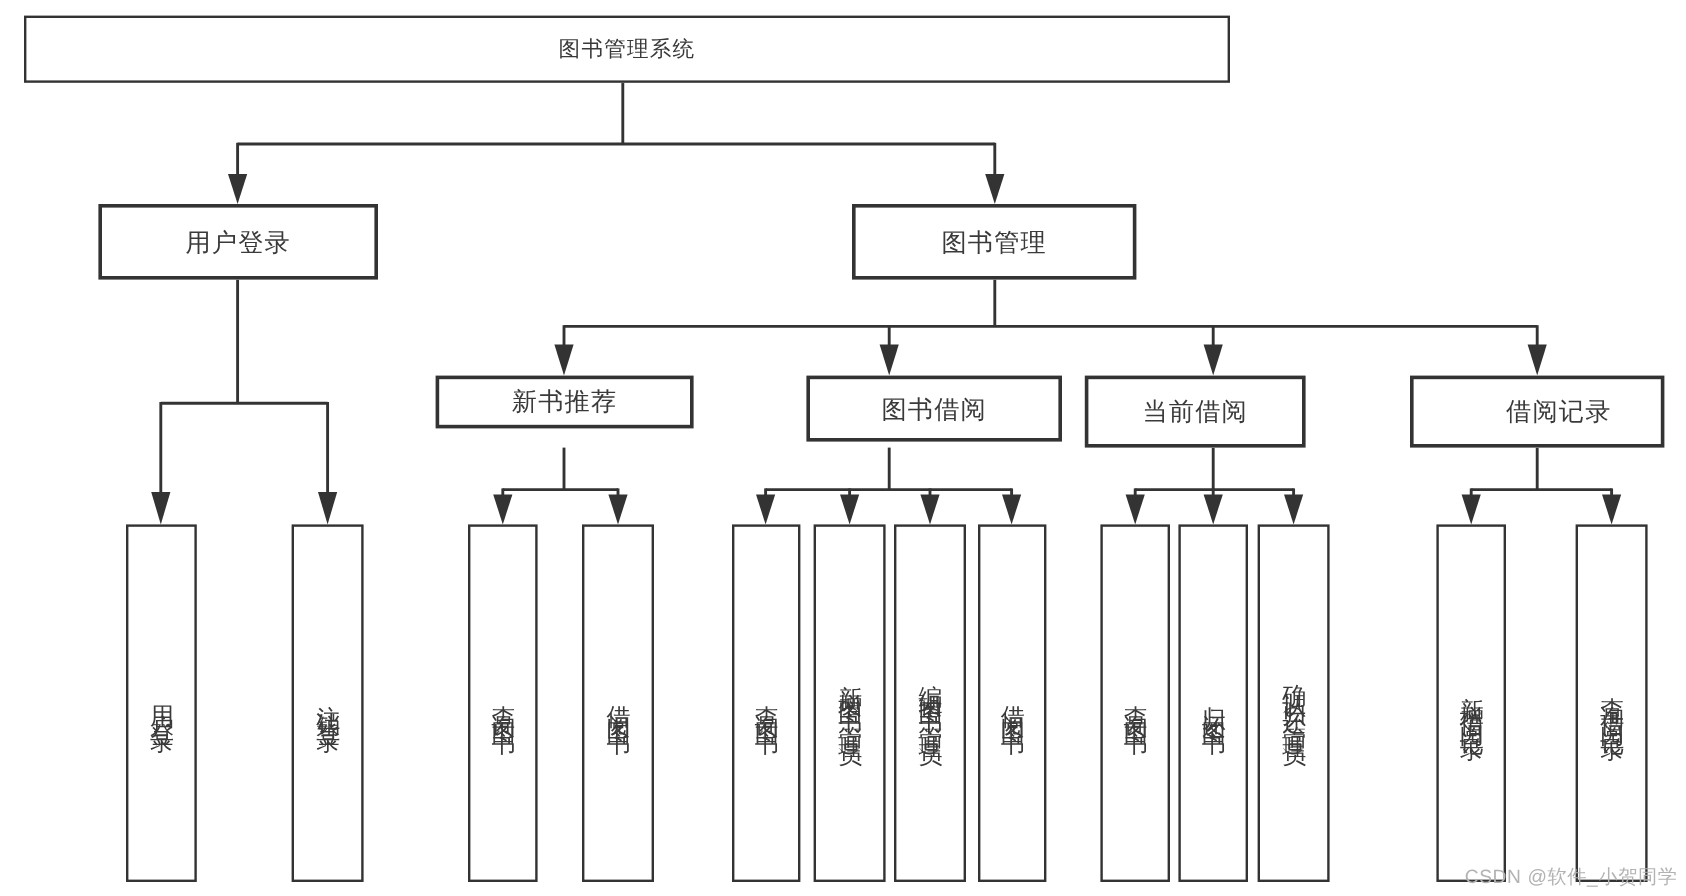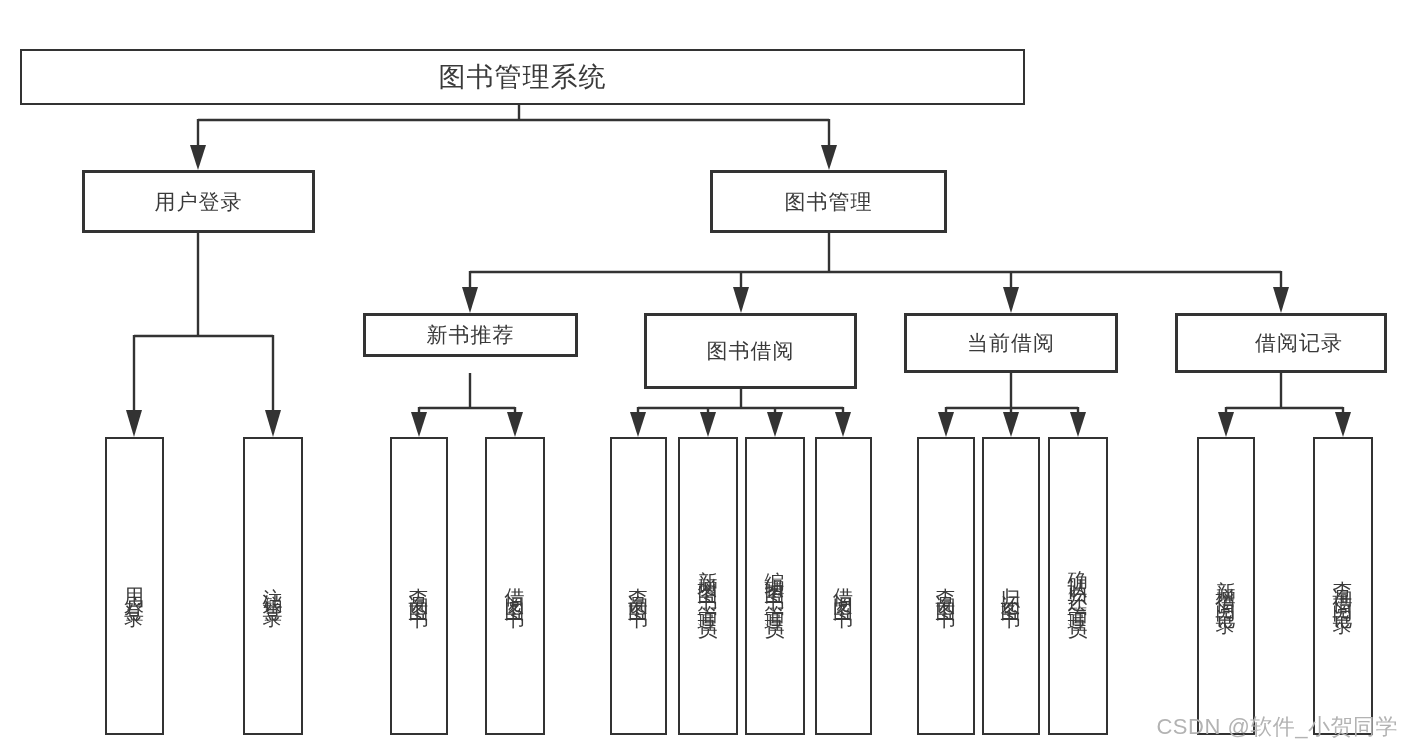--- a/index.html
+++ b/index.html
@@ -38,36 +38,36 @@
   .node{
     position:absolute;
     background:var(--background);
     border:3px solid var(--line);
     display:flex;
     align-items:center;
     justify-content:center;
     box-sizing:border-box;
     color:var(--text);
   }
-  .node.root{border-width:2.5px;font-size:27px;letter-spacing:1px;margin-top:36px;}
+  .node.root{border-width:2.5px;font-size:18px;letter-spacing:1px;}
   .node.lvl2,.node.lvl3{font-size:21px;letter-spacing:1px;}
   .node.leaf{border-width:2.5px;}
   .vtext{
     writing-mode:vertical-rl;
     text-orientation:mixed;
     font-size:20px;
     letter-spacing:7px;
     line-height:1;
     white-space:nowrap;
   }
   .watermark{
     position:absolute;
     right:7px;
     bottom:5px;
-    font-size:22px;
+    font-size:16px;
     color:var(--watermark);
     letter-spacing:0.5px;
     white-space:nowrap;
     margin-top:16px;
   }
 </style>
 </head>
 <body>
 
 <div id="stage">
@@ -155,24 +155,24 @@
   <div class="node lvl2" style="left:82px;top:170px;width:233px;height:63px;">
     <span>用户登录</span>
   </div>
   <div class="node lvl2" style="left:710px;top:170px;width:237px;height:63px;">
     <span>图书管理</span>
   </div>
 
   <div class="node lvl3" style="left:363px;top:313px;width:215px;height:44px;">
     <span>新书推荐</span>
   </div>
-  <div class="node lvl3" style="left:644px;top:313px;width:213px;height:76px;">
+  <div class="node lvl3" style="left:672px;top:313px;width:213px;height:55px;">
     <span>图书借阅</span>
   </div>
-  <div class="node lvl3" style="left:904px;top:313px;width:214px;height:60px;">
+  <div class="node lvl3" style="left:904px;top:313px;width:184px;height:60px;">
     <span>当前借阅</span>
   </div>
   <div class="node lvl3" style="left:1175px;top:313px;width:212px;height:60px;padding-left:36px;">
     <span>借阅记录</span>
   </div>
 
   <div class="node leaf" style="left:105px;top:437px;width:59px;height:298px;">
     <span class="vtext">用户登录</span>
   </div>
   <div class="node leaf" style="left:243px;top:437px;width:60px;height:298px;">

